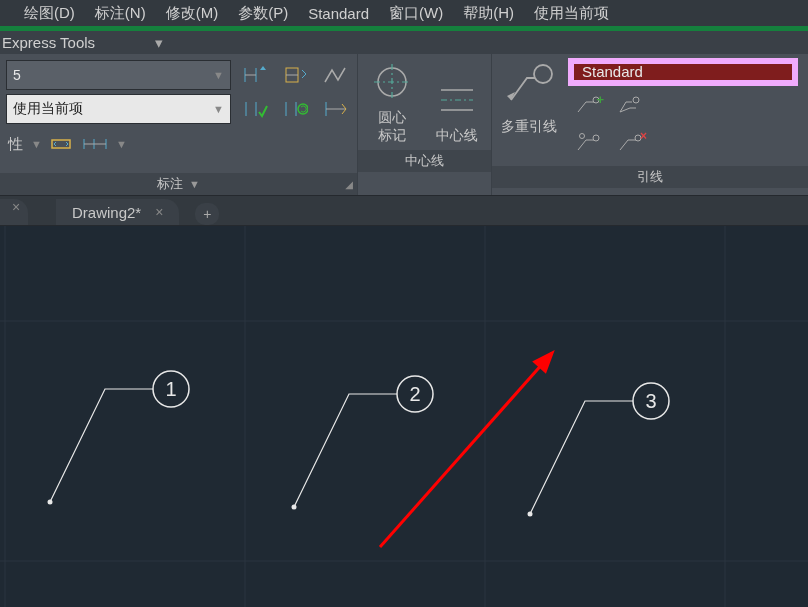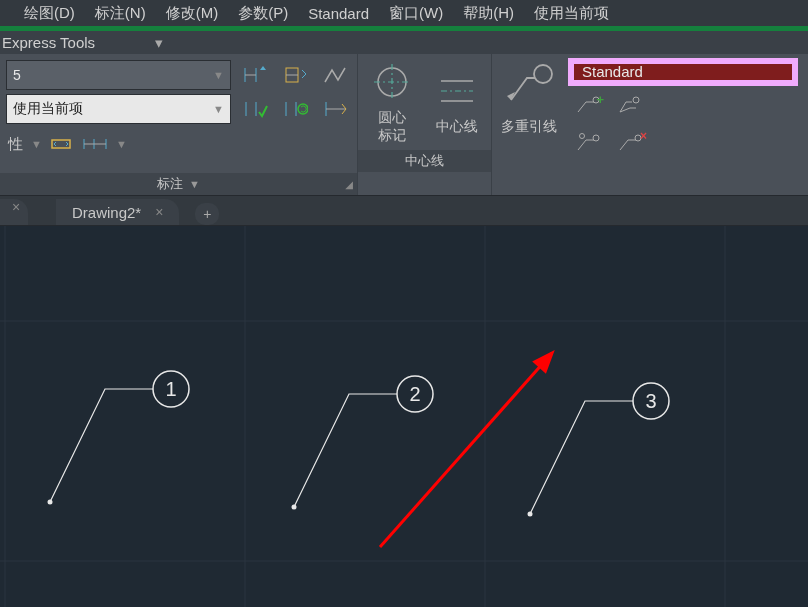--- a/index.html
+++ b/index.html
@@ -49,21 +49,21 @@
     .p1-row3 .lbl { font-size: 15px; padding: 0 2px; }
     .iconbox {
       width: 28px; height: 24px; display: inline-flex;
       align-items: center; justify-content: center;
     }
     .p1-right { flex: 1; display: flex; flex-direction: column; gap: 4px; padding: 2px 0 0 8px; }
     .icon-row { display: flex; gap: 8px; }
     .icon-row .ic { width: 32px; height: 30px; display: flex; align-items: center; justify-content: center; }
     
     .p2 { width: 134px; }
-    .p2-body { display: flex; gap: 8px; padding: 6px 6px; align-items: center; }
+    .p2-body { display: flex; gap: 8px; padding: 6px 6px; align-items: flex-end; }
     .bigic { display: flex; flex-direction: column; align-items: center; gap: 4px; width: 58px; }
     .bigic .svg { width: 44px; height: 44px; }
     .bigic .lab { font-size: 14px; line-height: 18px; text-align: center; }
     
     .p3 { flex: 1; border-right: none; }
     .p3-body { display: flex; gap: 6px; padding: 4px 4px; }
     .p3-left { display: flex; flex-direction: column; align-items: center; width: 66px; }
     .p3-left .svg { width: 48px; height: 48px; }
     .p3-left .lab { font-size: 14px; margin-top: 12px; }
     .p3-right { flex: 1; display: flex; flex-direction: column; gap: 4px; }
@@ -276,20 +276,23 @@
           </span>
           <span class="ic">
             <svg width="26" height="22">
                 <path d="M4 18 L12 8 L20 8" stroke="#aaa" fill="none"></path>
                 <circle cx="22" cy="6" r="3" fill="none" stroke="#aaa"></circle>
               </svg>
             <span class="xmark">×</span>
           </span>
         </div>
       </div>
+    </div>
+    <div class="panel-title">
+      <span>引线</span>
     </div>
   </div>
 </div>
 
 <div class="tabbar">
   <div class="edge"><span style="padding-left:12px;color:#888;font-size:14px">×</span></div>
   <div class="tab">
     <span>Drawing2*</span>
     <span class="close">×</span>
   </div>

